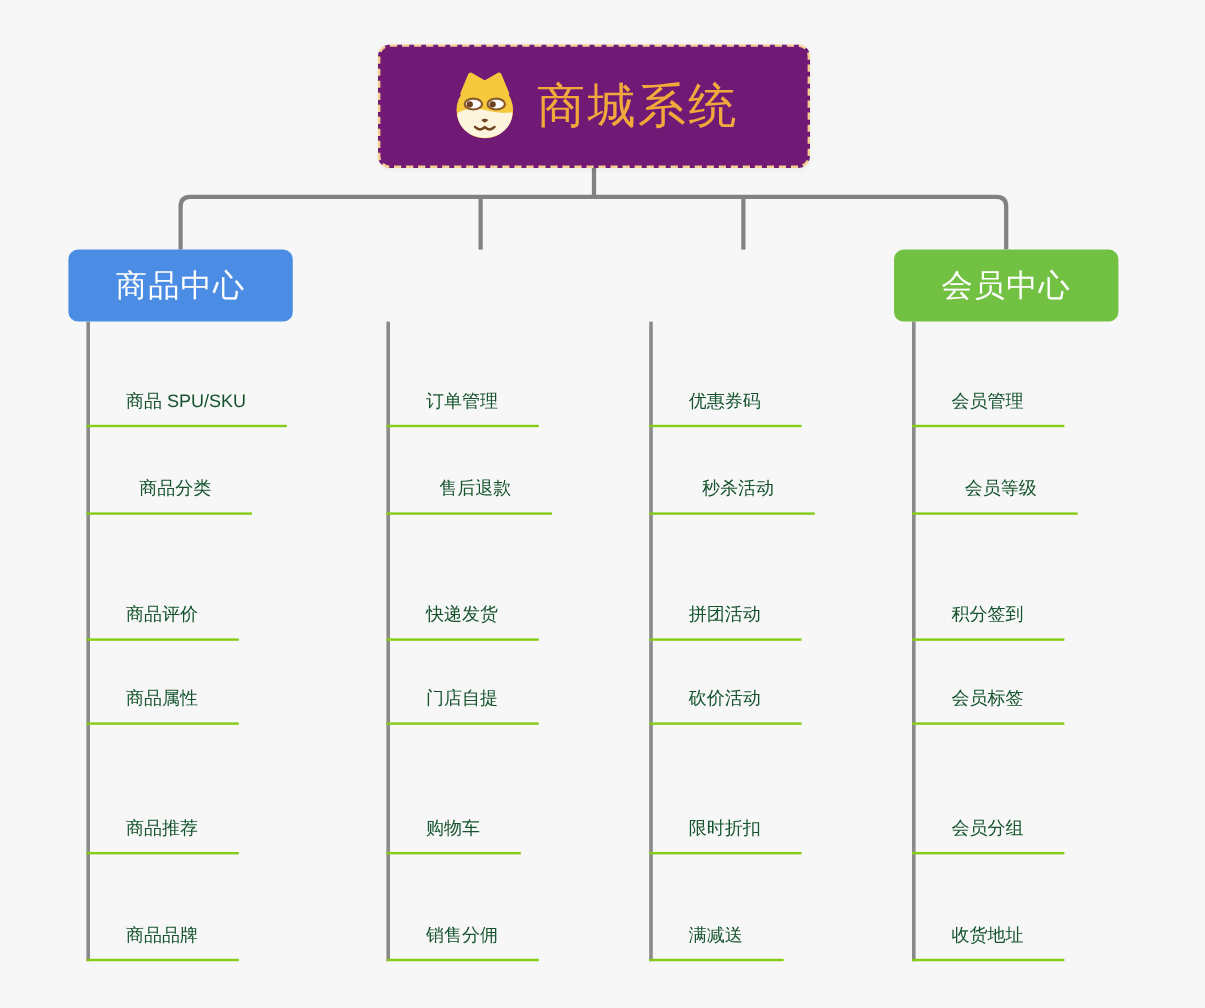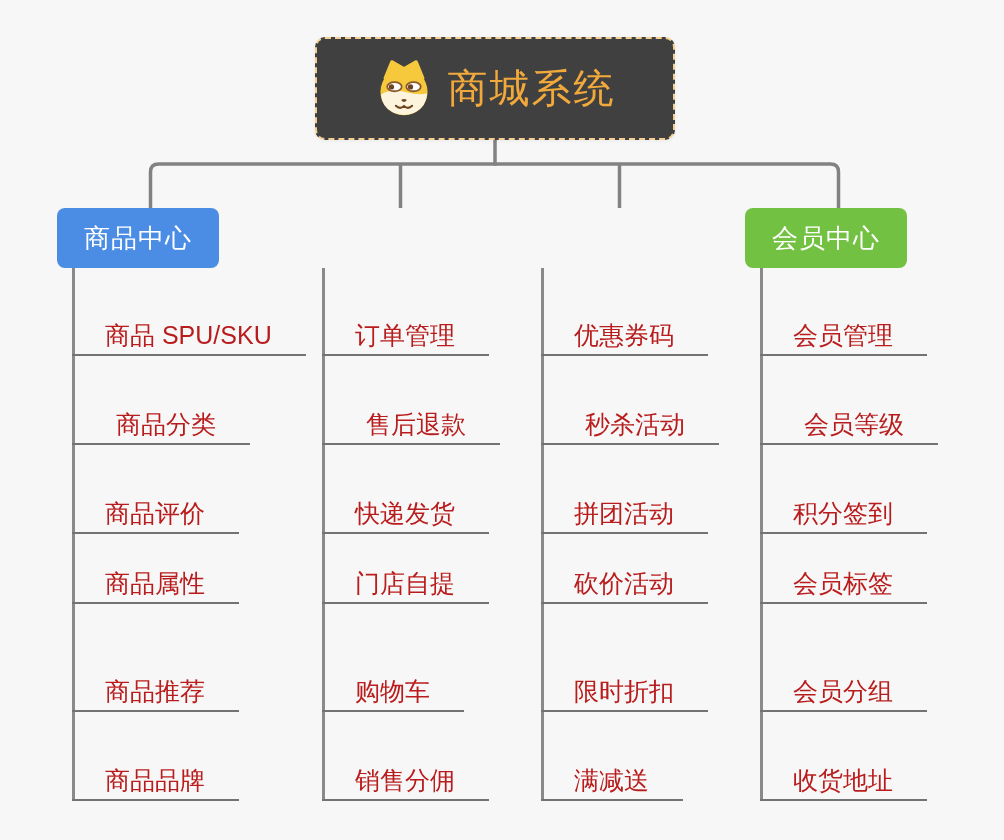--- a/index.html
+++ b/index.html
@@ -3,43 +3,43 @@
 <meta charset="utf-8">
 <style>
   html,body{margin:0;padding:0;background:#f7f7f7;}
   body{font-family:"Liberation Sans","DejaVu Sans",sans-serif;}
   .canvas{position:relative;width:1004px;height:840px;background:#f7f7f7;overflow:hidden;}
 
   
   .connectors{position:absolute;left:0;top:0;width:1004px;height:840px;pointer-events:none;}
 
   
-  .root-node{position:absolute;left:315px;top:37px;width:360px;height:103px;background:#404040;
+  .root-node{position:absolute;left:315px;top:37px;width:360px;height:103px;background:#701a75;
     border:2px dashed #f5ce92;border-radius:10px;box-sizing:border-box;
     display:flex;align-items:center;justify-content:center;gap:15px;
     box-shadow:0 1px 4px rgba(0,0,0,.05);cursor:pointer;}
   .root-title{font-size:40px;letter-spacing:2px;color:#f2a93c;}
   .root-icon{width:58px;height:58px;display:inline-flex;}
 
   
-  .branch-node{position:absolute;top:208px;width:162px;height:60px;border-radius:8px;
+  .branch-node{position:absolute;top:208px;width:187px;height:60px;border-radius:8px;
     color:#ffffff;font-size:26px;letter-spacing:1px;display:flex;align-items:center;justify-content:center;
     cursor:pointer;}
   .bpos-0{left:57px;}  .bpos-1{left:307px;}  .bpos-2{left:526px;}  .bpos-3{left:745px;align-items:center;}
 
   
   .trunk{position:absolute;top:268px;width:3px;height:533px;background:#8a8a8a;}
   .tpos-0{left:72px;} .tpos-1{left:322px;} .tpos-2{left:541px;} .tpos-3{left:760px;}
 
   
   .leaf-col{position:absolute;top:0;width:0;}
   .lpos-0{left:72px;} .lpos-1{left:322px;} .lpos-2{left:541px;} .lpos-3{left:760px;}
-  .leaf{position:absolute;left:0;white-space:nowrap;font-size:25px;line-height:26px;color:#b91c1c;
-    padding:0 34px 6px 33px;border-bottom:2px solid #737373;cursor:pointer;}
-  .leaf.n0{top:322px;} .leaf.n1{top:411px;padding-left:44px;} .leaf.n2{top:500px;}
+  .leaf{position:absolute;left:0;white-space:nowrap;font-size:15px;line-height:26px;color:#14532d;
+    padding:0 34px 6px 33px;border-bottom:2px solid #84cc16;cursor:pointer;}
+  .leaf.n0{top:322px;} .leaf.n1{top:395px;padding-left:44px;} .leaf.n2{top:500px;}
   .leaf.n3{top:570px;} .leaf.n4{top:678px;} .leaf.n5{top:767px;}
 </style>
 </head>
 <body>
 
 <div class="canvas">
 
   <svg class="connectors" viewBox="0 0 1004 840">
     <g stroke="#828282" stroke-width="3.5" fill="none">
       <line x1="495" y1="139" x2="495" y2="165.8"></line>

